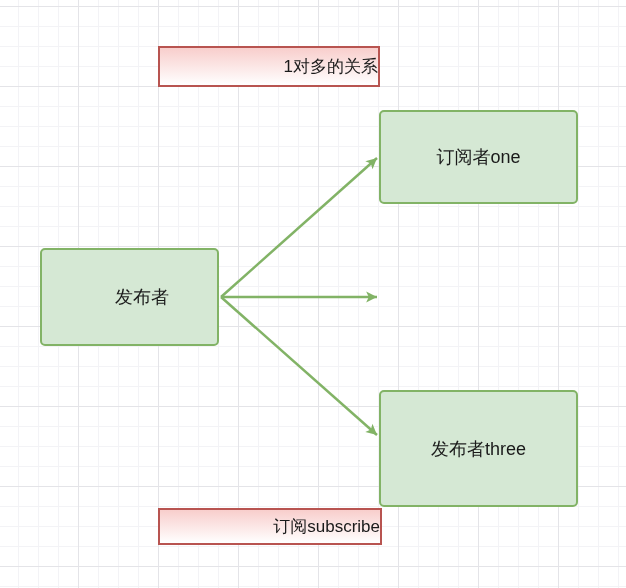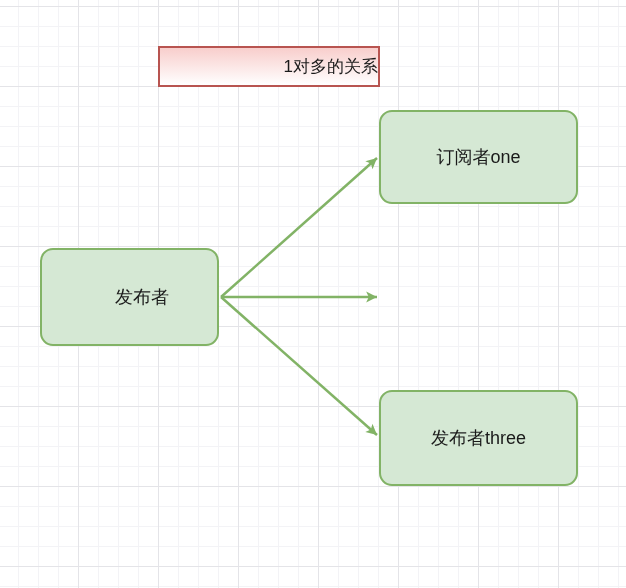--- a/index.html
+++ b/index.html
@@ -26,31 +26,31 @@
   .edges {
     position: absolute;
     left: 0; top: 0;
     width: 626px; height: 588px;
   }
   .node {
     position: absolute;
     box-sizing: border-box;
     border: 2px solid #82b366;
     background: #d5e8d4;
-    border-radius: 13px;
+    border-radius: 5px;
     display: flex;
     align-items: center;
     justify-content: center;
     font-size: 18px;
     white-space: nowrap;
   }
   .node-publisher  { left: 40px;  top: 248px; width: 179px; height: 98px; padding-left: 25px; }
   .node-sub-one    { left: 379px; top: 110px; width: 199px; height: 94px; }
   .node-sub-two    { left: 379px; top: 251px; width: 199px; height: 94px; }
-  .node-sub-three  { left: 379px; top: 390px; width: 199px; height: 96px; }
+  .node-sub-three  { left: 379px; top: 390px; width: 199px; height: 117px; }
   .banner {
     position: absolute;
     box-sizing: border-box;
     border: 2.5px solid #b85450;
     background: linear-gradient(to bottom, #f8cecc 0%, #ffffff 100%);
     display: flex;
     align-items: center;
     justify-content: flex-end;
     font-size: 17px;
     white-space: nowrap;
@@ -84,14 +84,17 @@
 
   <div class="node node-sub-one">
     <span>订阅者one</span>
   </div>
 
 
   <div class="node node-sub-three">
     <span>发布者three</span>
   </div>
 
+  <div class="banner banner-subscribe">
+    <span>订阅subscribe</span>
+  </div>
 
 </div>
 
 </body></html>

